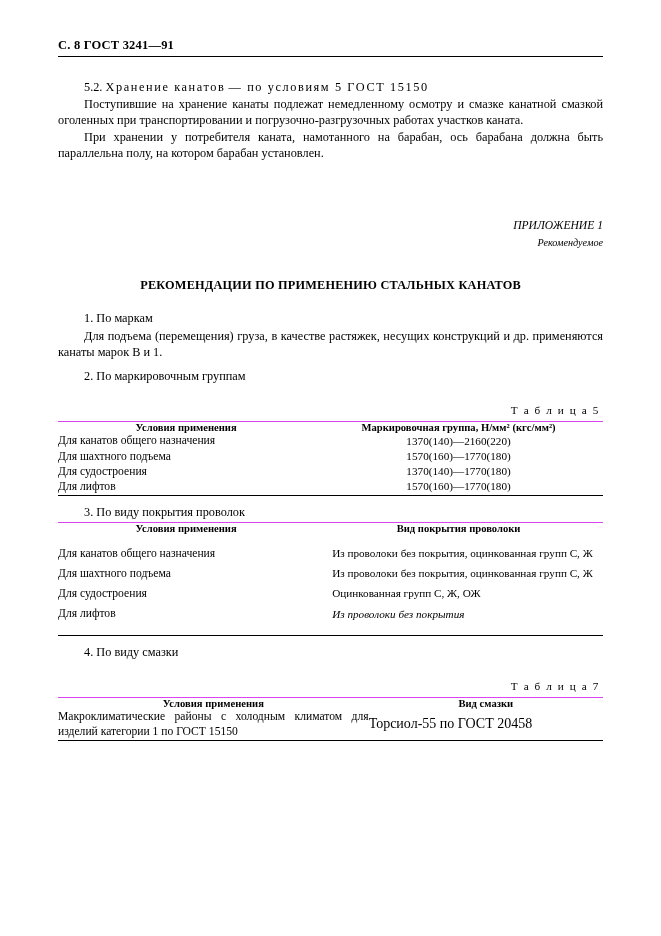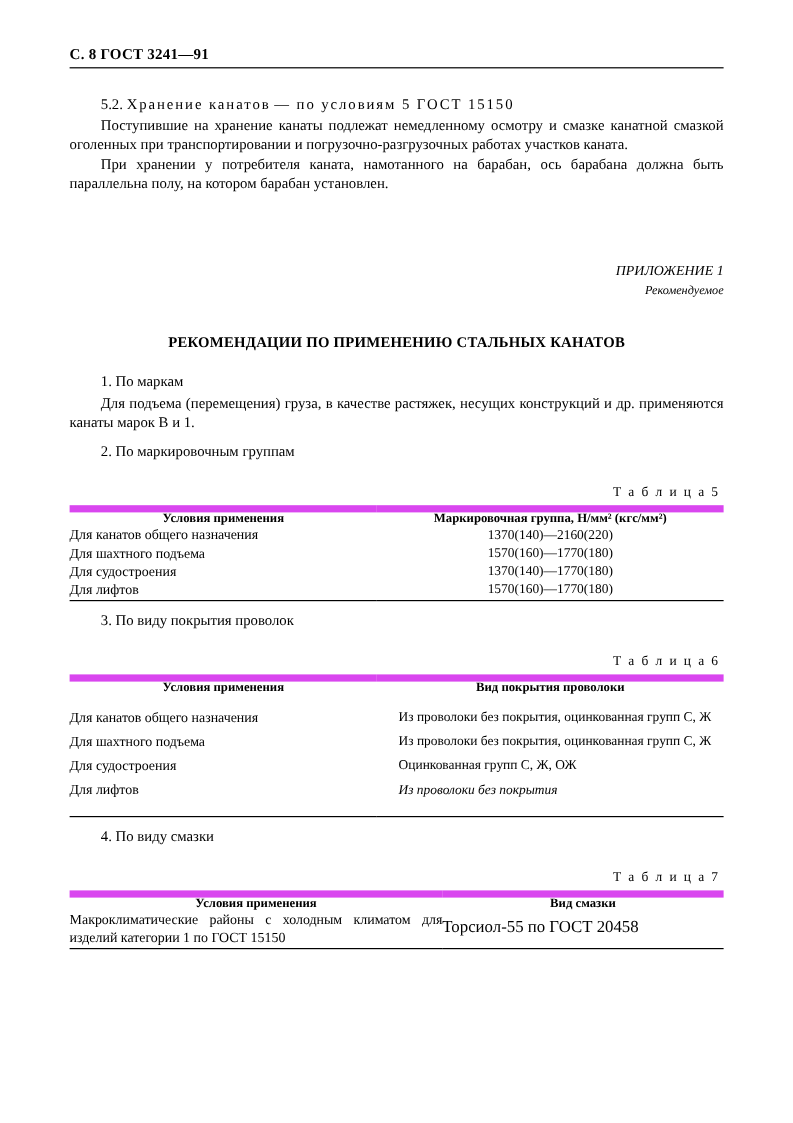--- a/index.html
+++ b/index.html
@@ -82,21 +82,21 @@
   table.doc {
     border-collapse: collapse;
     width: 545px;
     font-size: 11.4px;
   }
   table.doc th, table.doc td {
     border: none;
     padding: 0;
   }
   .tb-top {
-    border-top: 6px solid #d946ef;
+    border-top: 1px solid #d946ef;
   }
   .tb-bot {
     border-bottom: 1px solid #000;
   }
   .hdr-cell {
     text-align: center;
     font-size: 10.6px;
     padding: 4px 4px 5px 4px;
     border-bottom: 1px solid #000;
   }
@@ -191,21 +191,20 @@
         </tr>
         <tr class="tb-bot">
           <td class="cell-left pad-bot">Для лифтов</td>
           <td class="cell-center pad-bot">1570(160)—1770(180)</td>
         </tr>
       </tbody>
     </table>
 
     <div class="list-item">3. По виду покрытия проволок</div>
 
-    <div class="tbl-caption">Т а б л и ц а  6</div>
     <table class="doc tb-top">
       <thead>
         <tr>
           <th class="hdr-cell vline" style="width:47%;">Условия применения</th>
           <th class="hdr-cell" style="width:53%;">Вид покрытия проволоки</th>
         </tr>
       </thead>
       <tbody>
         <tr>
           <td class="cell-l2 vline" style="padding-top:12px;">Для канатов общего назначения</td>

